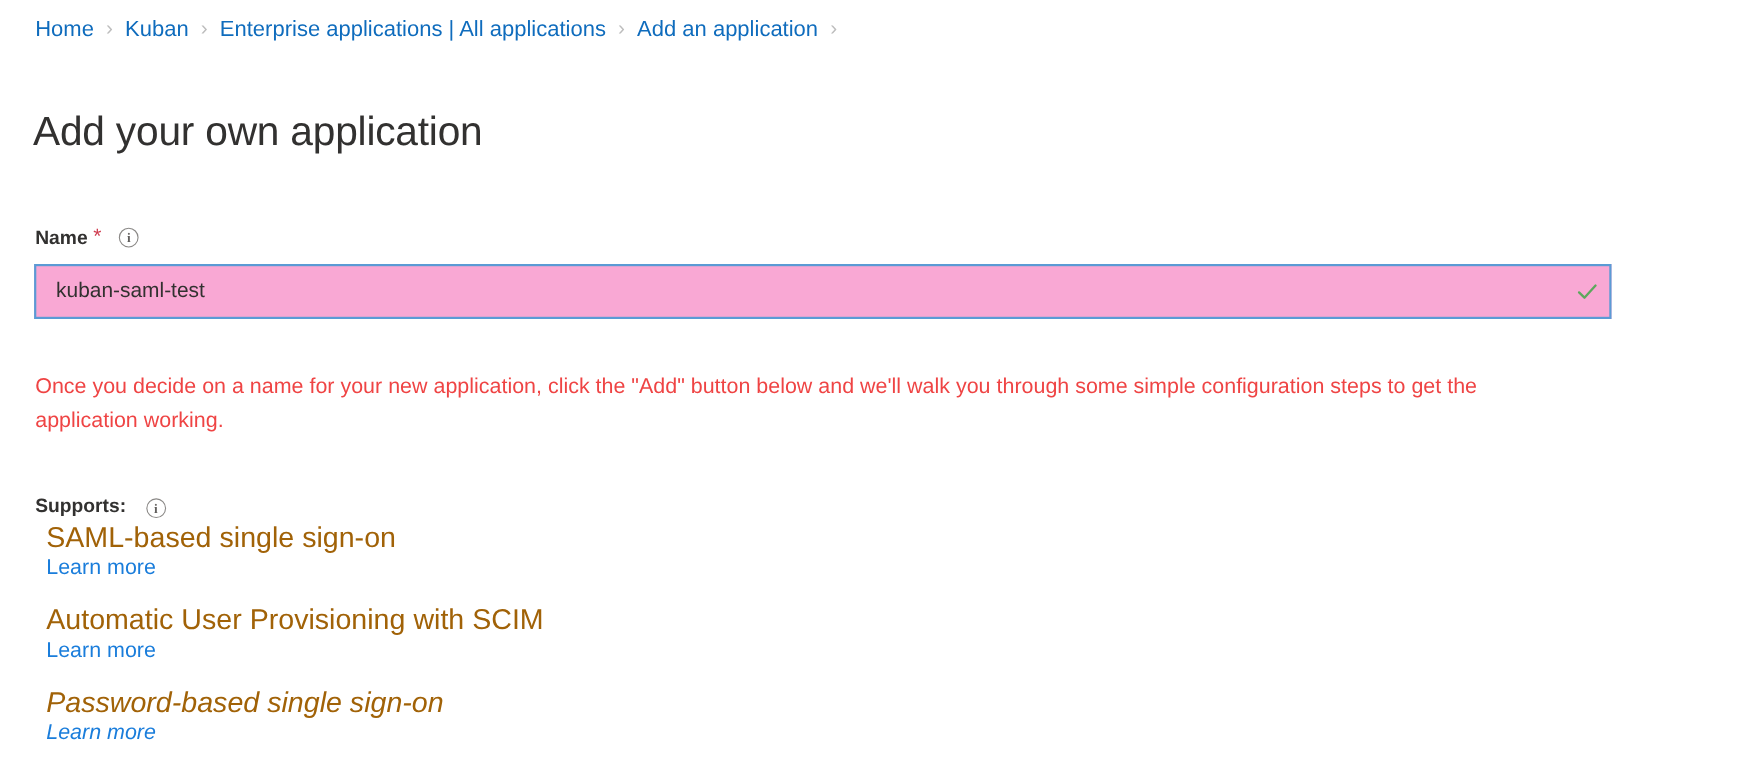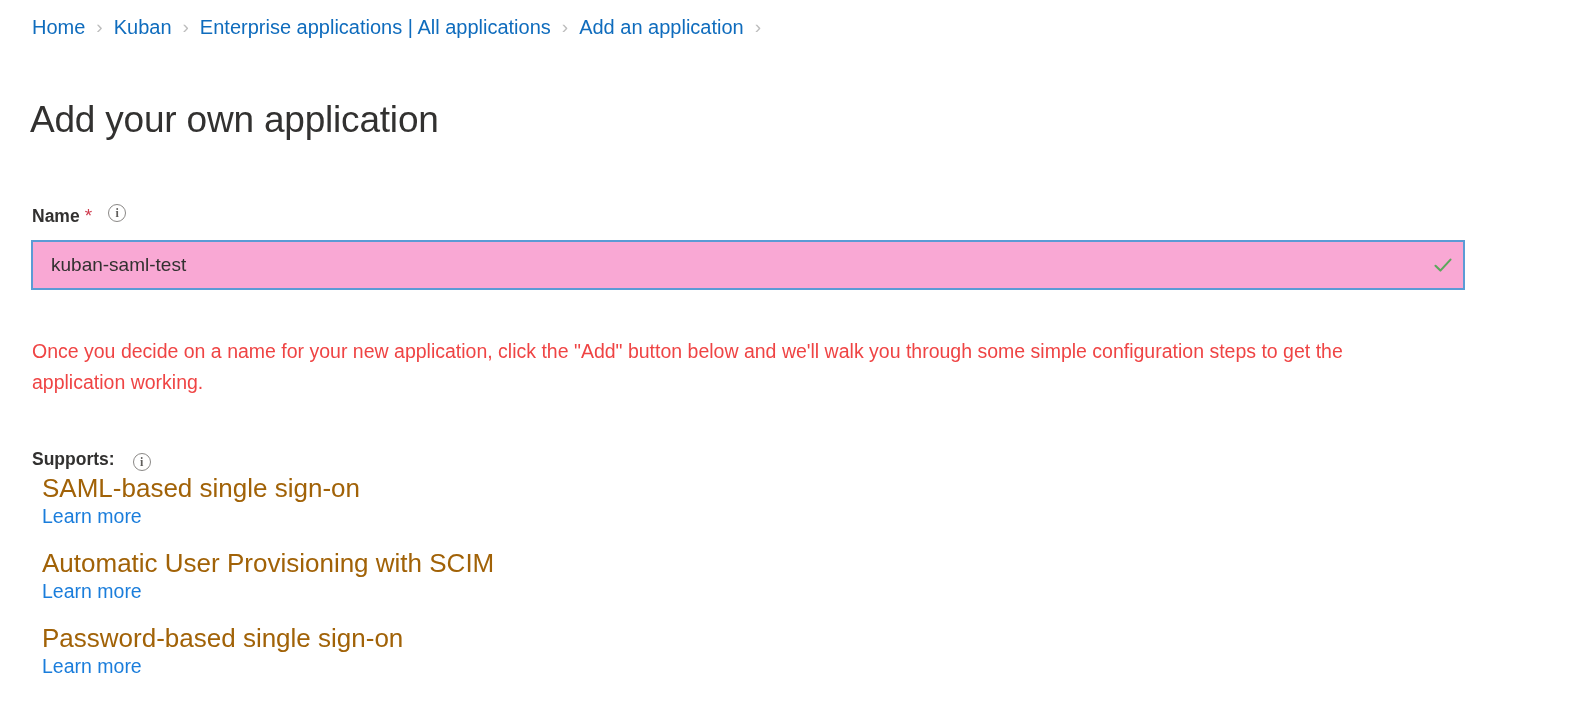--- a/index.html
+++ b/index.html
@@ -57,21 +57,21 @@
     color: #323130;
     letter-spacing: -0.2px;
   }
 
   
   .field-label-row {
     position: absolute;
     left: 32px;
     top: 204px;
     display: flex;
-    align-items: flex-start;
+    align-items: center;
     height: 24px;
   }
   .field-label {
     font-size: 17.5px;
     font-weight: bold;
     color: #323130;
     line-height: 24px;
   }
   .required-star {
     color: #cf3b4e;
@@ -160,21 +160,21 @@
   }
   .supports-info { margin-left: 18px; }
 
   .supports-list {
     position: absolute;
     left: 42px;
     top: 474px;
     width: 900px;
   }
   .support-item { margin-bottom: 18px; }
-  .support-item:last-child { margin-bottom: 12px; }
+  .support-item:last-child { margin-bottom: 12px; font-style: italic; }
   .support-name {
     font-size: 26px;
     line-height: 28px;
     color: #a16207;
   }
   .support-link {
     display: inline-block;
     font-size: 19.5px;
     line-height: 29px;
     color: #1a7ddb;

